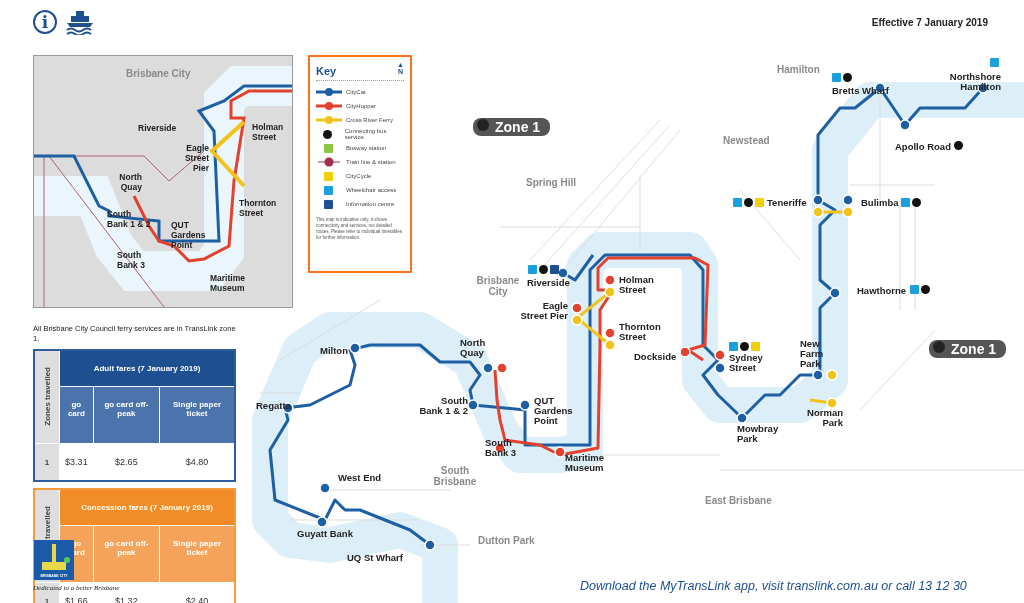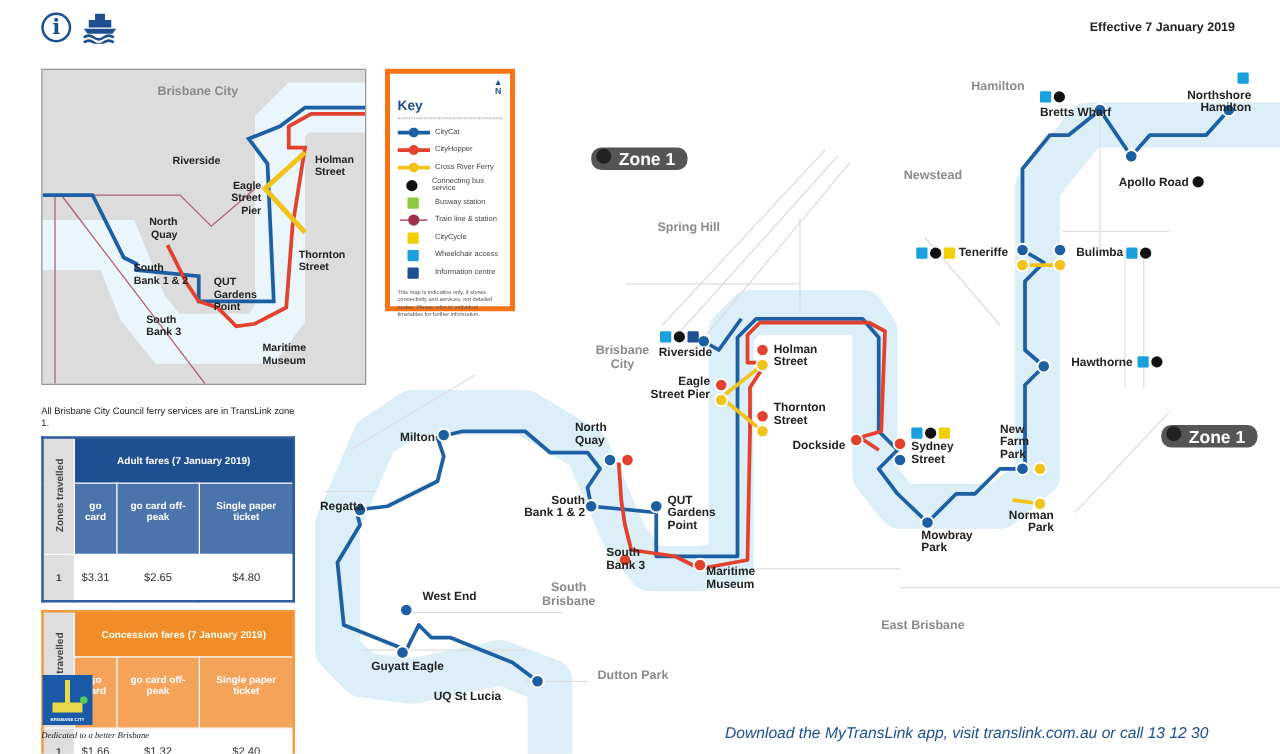--- a/index.html
+++ b/index.html
@@ -4,21 +4,21 @@
 <style>
   html,body{margin:0;padding:0;background:#fff;}
   body{width:1024px;height:603px;position:relative;overflow:hidden;font-family:"Liberation Sans",sans-serif;color:#222;}
   .abs{position:absolute;}
   #title{left:33px;top:9px;display:flex;align-items:center;gap:8px;}
   #title .info{width:24px;height:24px;border:2px solid #1d4f91;border-radius:50%;color:#1d4f91;font-weight:bold;font-size:17px;line-height:24px;text-align:center;font-family:"DejaVu Serif",serif;box-sizing:border-box;line-height:20px;}
   #title h1{margin:0;font-size:21px;color:#1d4f91;font-weight:bold;letter-spacing:-0.2px;}
   #effective{right:36px;top:17px;font-size:10px;font-weight:bold;color:#222;}
   #mainmap{left:0;top:0;width:1024px;height:603px;}
   #inset{left:33px;top:55px;width:258px;height:251px;border:1px solid #999;background:#dcdcdc;overflow:hidden;}
-  #key{left:308px;top:55px;width:104px;height:194px;border:4px solid #f97316;background:#fff;box-sizing:border-box;padding:20px 6px;}
+  #key{left:308px;top:55px;width:104px;height:218px;border:2px solid #f97316;background:#fff;box-sizing:border-box;padding:8px 6px;}
   #key .kt{font-weight:bold;font-size:11px;color:#1d4f91;}
   #key .north{position:absolute;right:6px;top:4px;font-size:7px;color:#1d4f91;font-weight:bold;text-align:center;line-height:7px;}
   #key hr{border:0;border-top:1px dotted #999;margin:3px 0 4px;}
   .krow{display:flex;align-items:center;height:14px;font-size:6px;color:#444;}
   .kicon{width:26px;display:flex;justify-content:center;align-items:center;margin-right:4px;}
   .knote{font-size:4.5px;color:#555;margin-top:6px;line-height:6px;}
   #fares{left:33px;top:322px;width:205px;}
   #fares h2{margin:0;color:#1d4f91;font-size:17px;font-weight:bold;}
   #fares p{margin:2px 0 5px;font-size:7.5px;color:#222;line-height:10px;}
   table.fare{border-collapse:collapse;width:203px;margin-bottom:6px;font-size:8px;}
@@ -355,14 +355,14 @@
     <span class="ic inf"></span>
   </div>
 <div class="lbl" style="left:460px;top:338px;width:30px;white-space:normal;">North Quay</div>
 <div class="lbl" style="left:320px;top:346px;">Milton</div>
 <div class="lbl" style="left:256px;top:401px;">Regatta</div>
 <div class="lbl" style="left:418px;top:396px;width:50px;white-space:normal;text-align:right;">South Bank 1 &amp; 2</div>
 <div class="lbl" style="left:534px;top:396px;width:40px;white-space:normal;">QUT Gardens Point</div>
 <div class="lbl" style="left:485px;top:438px;width:35px;white-space:normal;">South Bank 3</div>
 <div class="lbl" style="left:565px;top:453px;width:45px;white-space:normal;">Maritime Museum</div>
 <div class="lbl" style="left:338px;top:473px;">West End</div>
-<div class="lbl" style="left:297px;top:529px;">Guyatt Eagle</div>
-<div class="lbl" style="left:347px;top:553px;">UQ St Lucia</div>
+<div class="lbl" style="left:297px;top:529px;">Guyatt Bank</div>
+<div class="lbl" style="left:347px;top:553px;">UQ St Wharf</div>
 
 </body></html>

